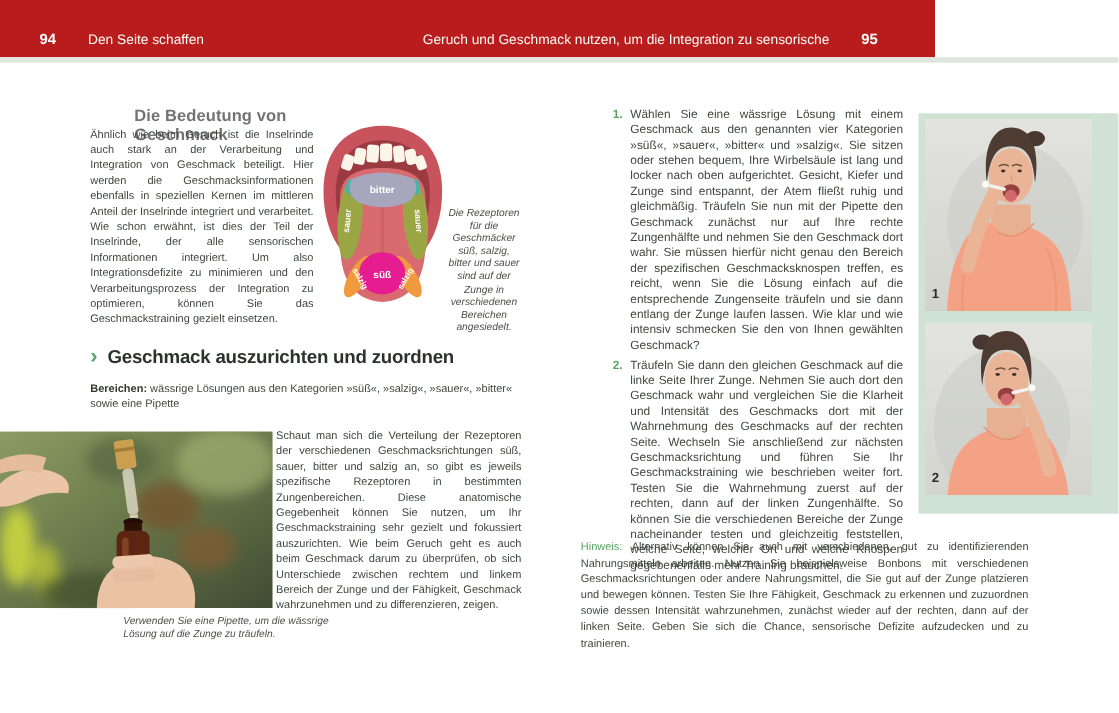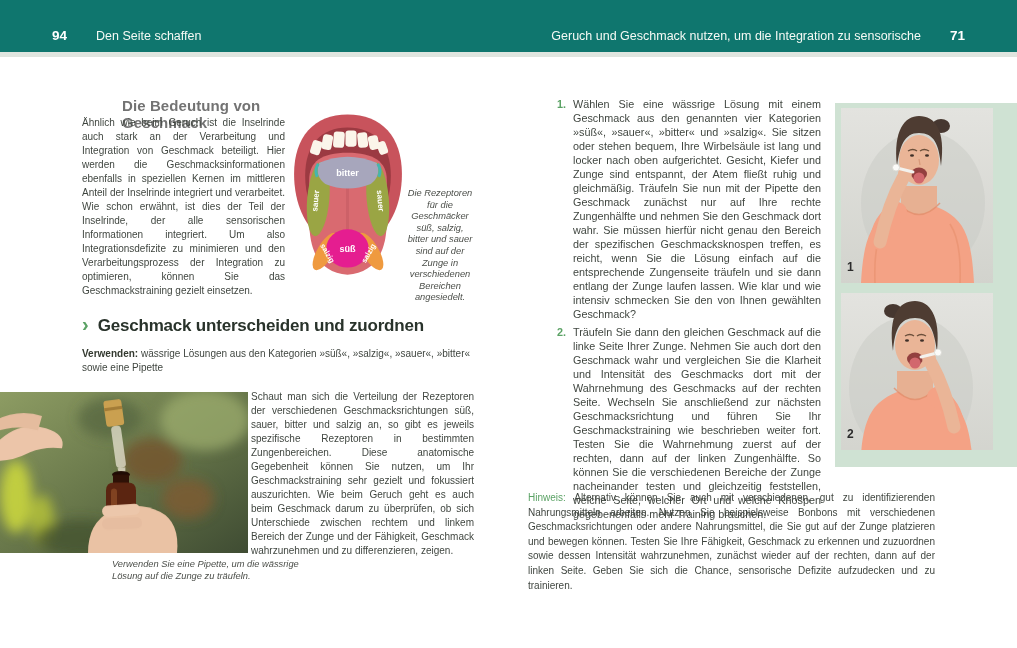--- a/index.html
+++ b/index.html
@@ -1,21 +1,21 @@
 <!DOCTYPE html>
 <html lang="de"><head>
 <meta charset="utf-8">
 <style>
   html,body{margin:0;padding:0;background:#ffffff;}
   #spread{position:relative;width:1017px;height:648px;background:#ffffff;overflow:hidden;
           font-family:"Liberation Sans", sans-serif;color:#3f453f;}
   
-  .header{position:absolute;left:0;top:0;width:1017px;height:52px;background:#0f766e;
+  .header{position:absolute;left:0;top:0;width:850px;height:52px;background:#b91c1c;
           display:flex;justify-content:space-between;align-items:flex-end;
-          padding:0 52px 9px 52px;box-sizing:border-box;color:#f6faf5;font-size:12.5px;}
+          padding:0 52px 9px 36px;box-sizing:border-box;color:#f6faf5;font-size:12.5px;}
   .header .grp{display:flex;gap:29px;align-items:baseline;}
   .pgnum{font-weight:bold;font-size:13.5px;color:#ffffff;}
   .header-strip{position:absolute;left:0;top:52px;width:1017px;height:5px;background:#dfe5df;}
   
   .abs{position:absolute;}
   .body-txt{font-size:10px;line-height:14px;text-align:justify;color:#3f453f;hyphens:auto;}
   .green-head{font-size:15px;font-weight:bold;color:#737373;letter-spacing:.1px;margin-left:40px;}
   .sec-head{display:flex;align-items:baseline;gap:9px;}
   .sec-head .chev{color:#5ba265;font-weight:bold;font-size:20px;line-height:1;}
   .sec-head .txt{color:#29332b;font-weight:bold;font-size:17px;letter-spacing:-.2px;}
@@ -37,21 +37,21 @@
 
 <div id="spread">
 
   <div class="header">
     <div class="grp">
       <span class="pgnum">94</span>
       <span>Den Seite schaffen</span>
     </div>
     <div class="grp">
       <span>Geruch und Geschmack nutzen, um die Integration zu sensorische</span>
-      <span class="pgnum">71</span>
+      <span class="pgnum">95</span>
     </div>
   </div>
   <div class="header-strip"></div>
 
   <div class="abs green-head" style="left:82px;top:97px;width:220px;">Die Bedeutung von Geschmack</div>
 
   <div class="abs body-txt" style="left:82px;top:116px;width:203px;">Ähnlich wie beim Geruch ist die Inselrinde auch stark an der Verarbeitung und Integration von Geschmack beteiligt. Hier werden die Geschmacksinformationen ebenfalls in speziellen Kernen im mittleren Anteil der Inselrinde integriert und verarbeitet. Wie schon erwähnt, ist dies der Teil der Inselrinde, der alle sensorischen Informationen integriert. Um also Integrationsdefizite zu minimieren und den Verarbeitungsprozess der Integration zu optimieren, können Sie das Geschmackstraining gezielt einsetzen.</div>
 
   <div class="abs" style="left:285px;top:101px;width:126px;height:184px;text-decoration:underline;">
     <svg viewBox="0 0 125 182" width="126" height="184">
@@ -91,25 +91,25 @@
       <text x="40" y="152" text-anchor="middle" font-size="7.5" font-weight="bold" fill="#ffffff" transform="rotate(60 40 152)" font-family="Liberation Sans, sans-serif">salzig</text>
       <text x="85" y="152" text-anchor="middle" font-size="7.5" font-weight="bold" fill="#ffffff" transform="rotate(-60 85 152)" font-family="Liberation Sans, sans-serif">salzig</text>
       <text x="62" y="150" text-anchor="middle" font-size="9" font-weight="bold" fill="#ffffff" font-family="Liberation Sans, sans-serif">süß</text>
     </svg>
   </div>
 
   <div class="abs caption" style="left:405px;top:188px;width:70px;text-align:center;">Die Rezeptoren für die Geschmäcker süß, salzig, bitter und sauer sind auf der Zunge in verschiedenen Bereichen angesiedelt.</div>
 
   <div class="abs sec-head" style="left:82px;top:314px;width:420px;">
     <span class="chev">›</span>
-    <span class="txt">Geschmack unterscheiden und zuordnen</span>
+    <span class="txt">Geschmack auszurichten und zuordnen</span>
   </div>
 
   <div class="abs body-txt" style="left:82px;top:347px;width:400px;text-align:left;">
-    <span class="bold-lead">Verwenden:</span><span> wässrige Lösungen aus den Kategorien »süß«, »salzig«, »sauer«, »bitter« sowie eine Pipette</span>
+    <span class="bold-lead">Bereichen:</span><span> wässrige Lösungen aus den Kategorien »süß«, »salzig«, »sauer«, »bitter« sowie eine Pipette</span>
   </div>
 
   <div class="photo" style="left:0px;top:392px;width:248px;height:161px;">
     <svg viewBox="0 0 248 160" preserveAspectRatio="none">
       <defs>
         <linearGradient id="pbg" x1="0" y1="0" x2="1" y2="1">
           <stop offset="0" stop-color="#8d9c63"></stop>
             <stop offset="0.5" stop-color="#68774a"></stop>
             <stop offset="1" stop-color="#3f4c33"></stop>
         </linearGradient>

